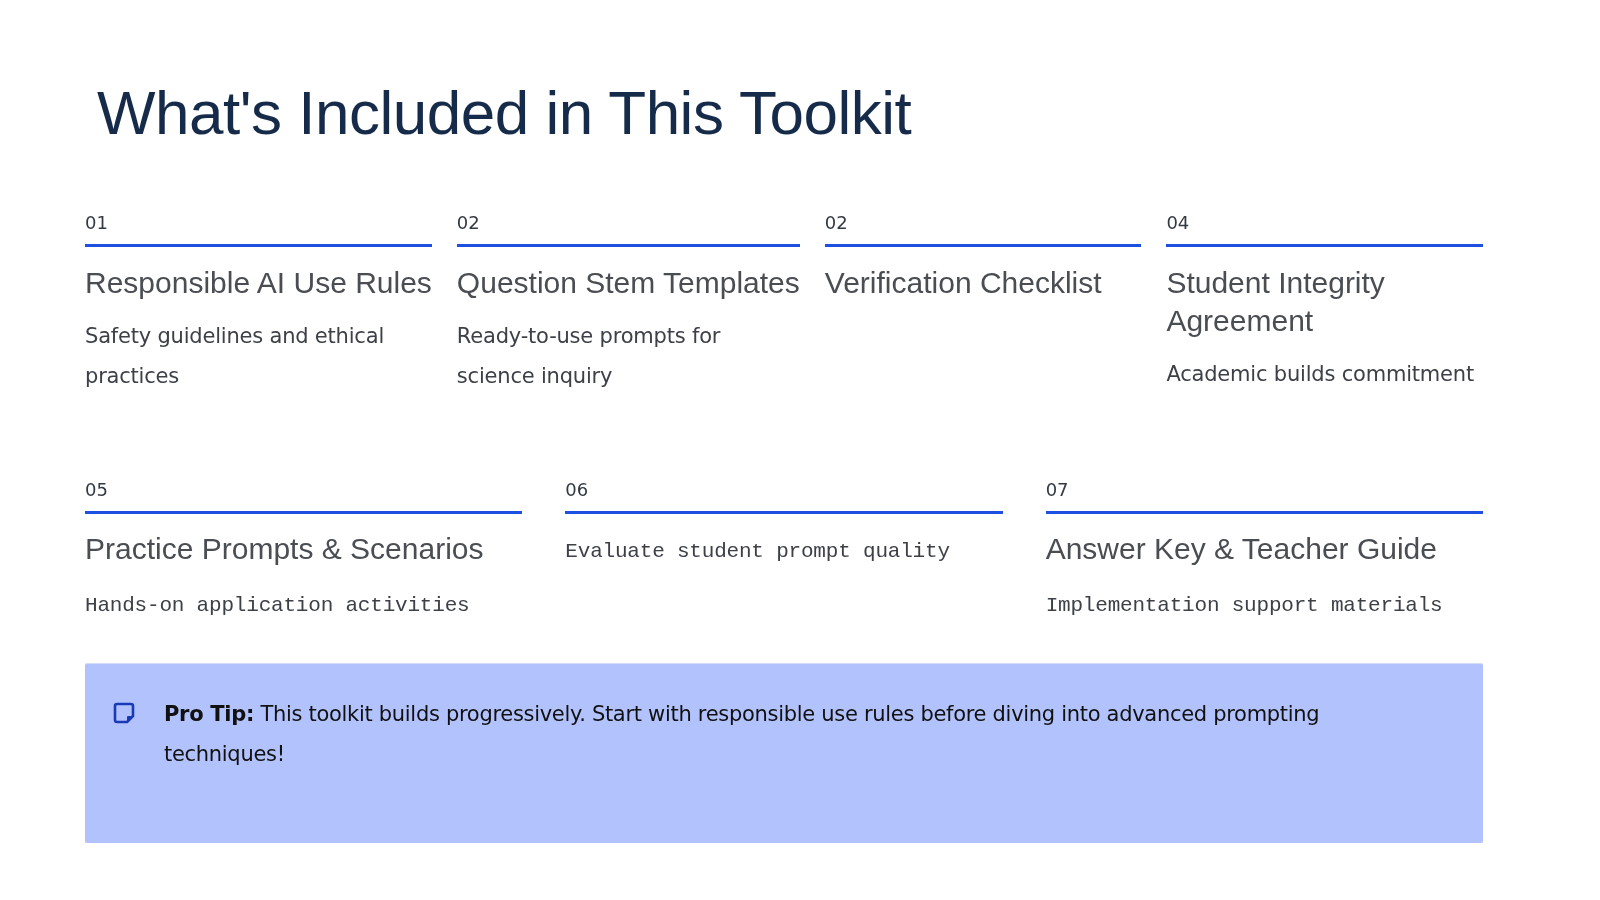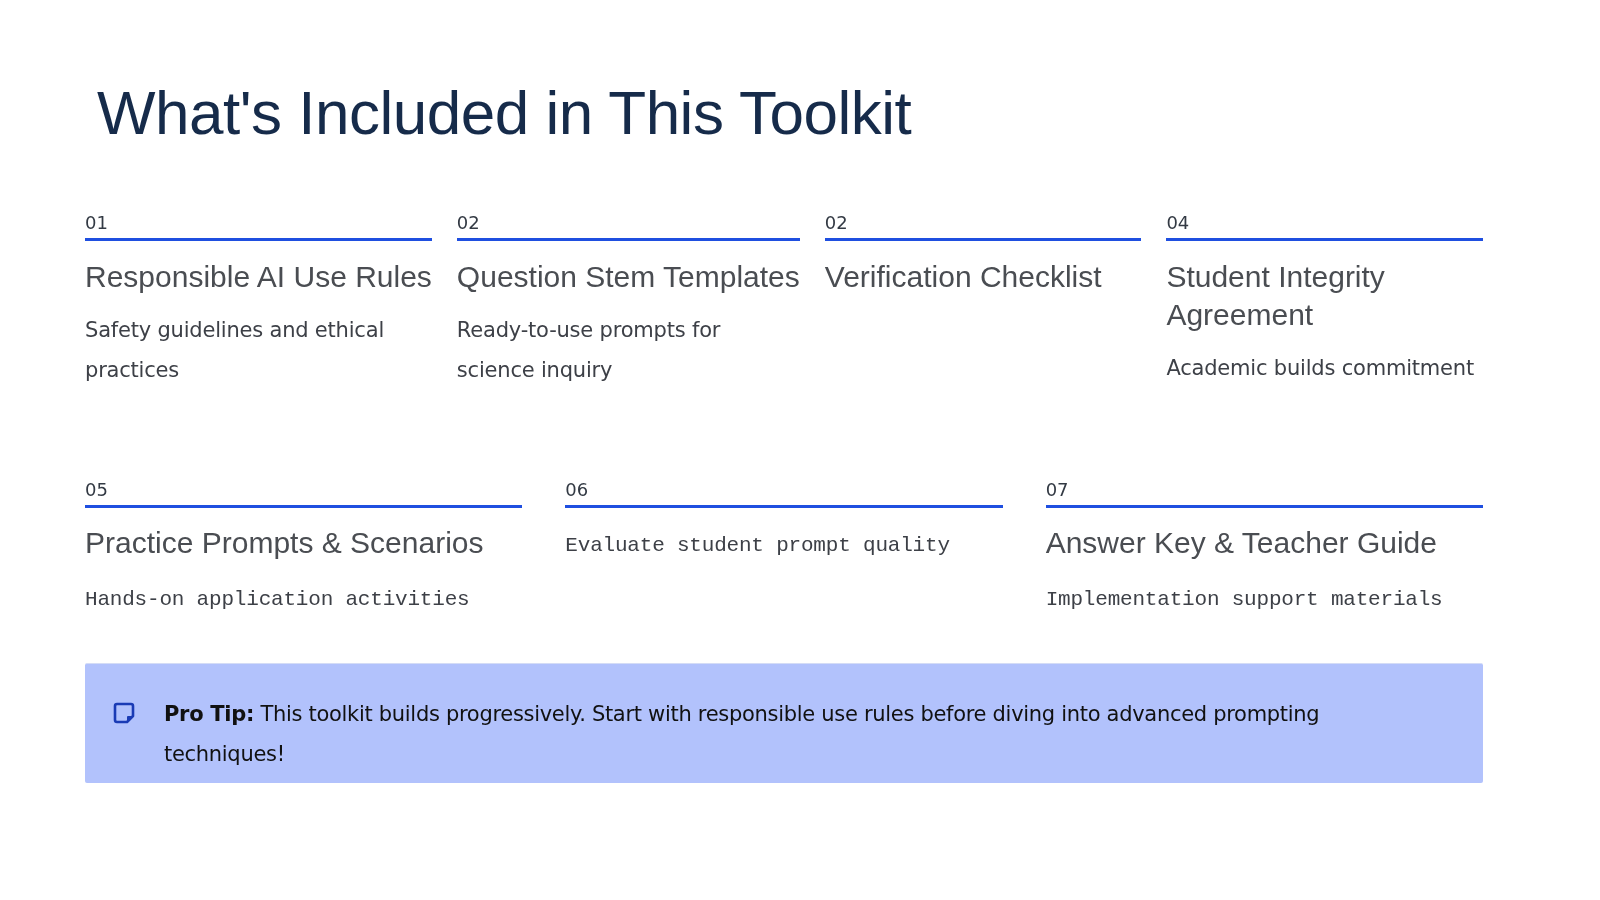--- a/index.html
+++ b/index.html
@@ -40,21 +40,21 @@
       top: 477px;
       grid-template-columns: repeat(3, 1fr);
       column-gap: 43px;
     }
     .item-num {
       font-family: "DejaVu Sans", sans-serif;
       font-size: 18px;
       color: #333a44;
       line-height: 26px;
       height: 26px;
-      padding-bottom: 2px;
+      padding-bottom: 8px;
       border-bottom: 3px solid #1f4fe0;
     }
     .item-title {
       margin-top: 17px;
       font-size: 30px;
       line-height: 38px;
       color: #4a4d52;
       white-space: nowrap;
     }
     .item-title.wrap {
@@ -73,21 +73,21 @@
     }
     .row-2 .item-desc {
       margin-top: 18px;
       font-family: Liberation Mono, monospace;
     }
     .callout {
       position: absolute;
       left: 85px;
       top: 663px;
       width: 1398px;
-      height: 120px;
+      height: 180px;
       background: #b2c2fc;
       border-top: 1px solid #d4dcf6;
       box-sizing: border-box;
       border-radius: 2px;
     }
     .callout-icon {
       position: absolute;
       left: 28px;
       top: 38px;
       width: 22px;

